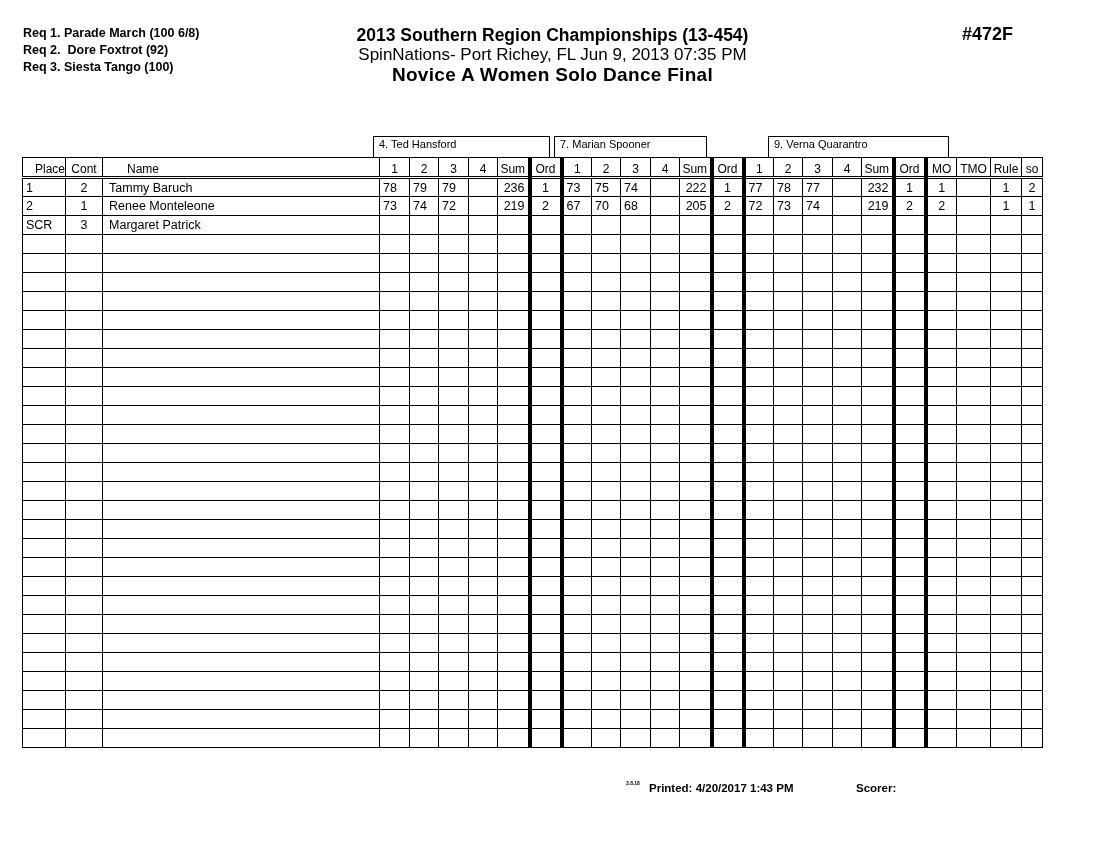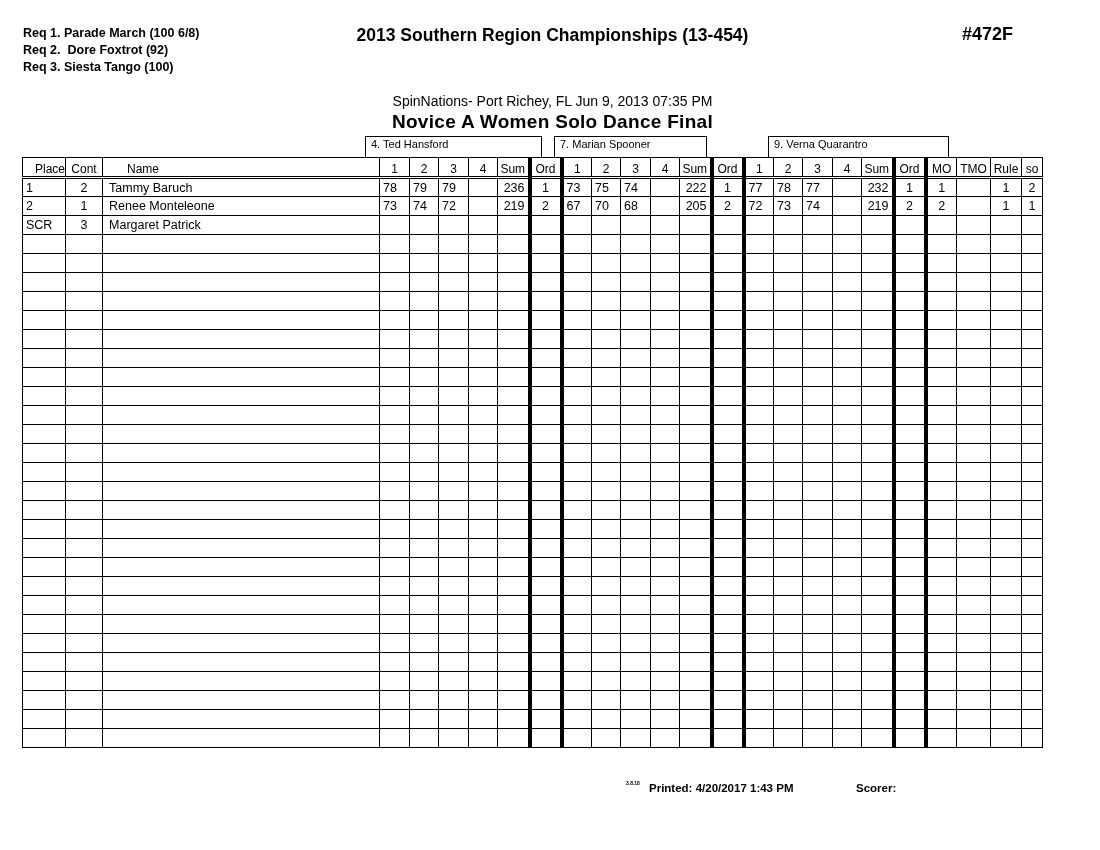--- a/index.html
+++ b/index.html
@@ -2,21 +2,21 @@
 <html><head>
 <meta charset="utf-8">
 <style>
   html, body { margin: 0; padding: 0; background: #ffffff; }
   body { width: 1100px; height: 850px; position: relative; overflow: hidden;
          font-family: "Liberation Sans", sans-serif; color: #000; }
   .reqs { position: absolute; left: 23px; top: 25px; font-size: 12.5px; font-weight: bold; line-height: 17px; }
   .req-line span { white-space: pre; }
   .title-block { position: absolute; left: 330px; top: 24px; width: 445px; text-align: center; }
   .t1 { font-size: 17.5px; font-weight: bold; line-height: 22px; }
-  .t2 { font-size: 14px; line-height: 17px; margin-top: 47px; }
+  .t2 { font-size: 17px; line-height: 17px; }
   .t3 { font-size: 19px; font-weight: bold; line-height: 24px; letter-spacing: 0.3px; }
   .t4 { font-size: 17px; line-height: 24px; }
   .event-no { position: absolute; left: 962px; top: 24px; font-size: 18px; font-weight: bold; }
 
   .judge-hdr { position: absolute; top: 136px; height: 21px; border: 1px solid #000; border-bottom: none;
                font-size: 11px; line-height: 14px; padding-left: 5px; box-sizing: border-box; }
 
   table.grid { position: absolute; left: 22px; top: 157px; border-collapse: collapse; table-layout: fixed; }
   table.grid td, table.grid th { border: 1px solid #000; height: 19px; padding: 0; font-size: 12.5px;
       font-weight: normal; overflow: hidden; white-space: nowrap; box-sizing: border-box; }
@@ -40,21 +40,21 @@
   <div class="req-line"><span>Req 3.</span>  <span>Siesta Tango (100)</span></div>
 </div>
 
 <div class="title-block">
   <div class="t1">2013 Southern Region Championships (13-454)</div>
   <div class="t2">SpinNations- Port Richey, FL  Jun 9, 2013  07:35 PM</div>
   <div class="t3">Novice A Women Solo Dance Final</div>
 </div>
 <div class="event-no">#472F</div>
 
-<div class="judge-hdr" style="left:365px;width:177px;">4.  Ted Hansford</div>
+<div class="judge-hdr" style="left:373px;width:177px;">4.  Ted Hansford</div>
 <div class="judge-hdr" style="left:554px;width:153px;">7.  Marian Spooner</div>
 <div class="judge-hdr" style="left:768px;width:181px;">9.  Verna Quarantro</div>
 
 <table class="grid">
   <colgroup>
     <col style="width:37px">
       <col style="width:37px">
       <col style="width:277px">
     <col style="width:30px">
       <col style="width:29px">

